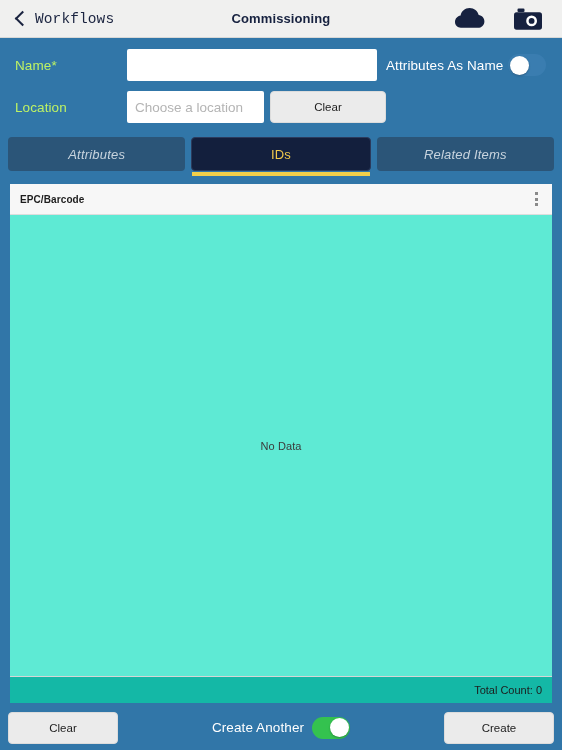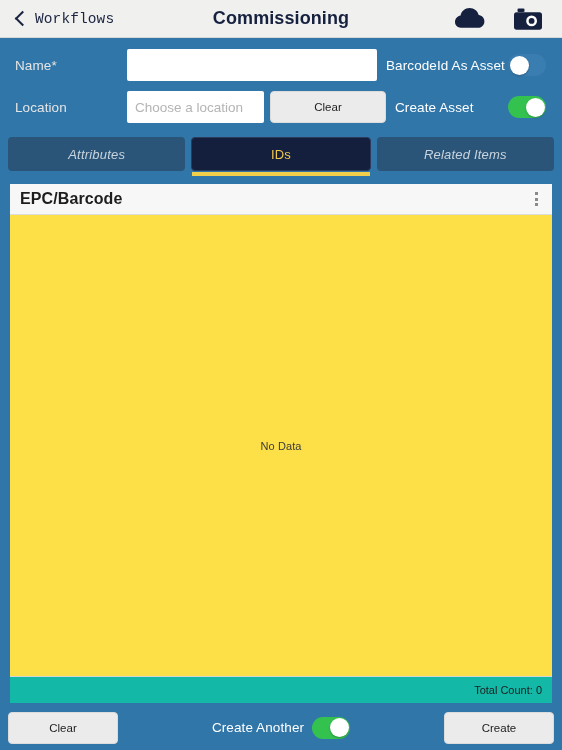--- a/index.html
+++ b/index.html
@@ -52,21 +52,21 @@
   }
   .nav-back-label {
     font-size: 14.5px;
     color: #1b2440;
     letter-spacing: .1px;
   }
   .nav-title {
     position: absolute;
     left: 0; right: 0;
     text-align: center;
-    font-size: 18px;
+    font-size: 13px;
     font-weight: bold;
     color: #16213f;
     letter-spacing: .1px;
     pointer-events: none;
   }
   .nav-icons {
     margin-left: auto;
     display: flex;
     align-items: center;
     gap: 29px;
@@ -83,21 +83,21 @@
     display: flex;
     align-items: center;
     height: 38px;
     margin-bottom: 4px;
   }
   .field-label {
     width: 127px;
     padding-left: 15px;
     box-sizing: border-box;
     font-size: 13.5px;
-    color: #e5e5e5;
+    color: #bef264;
     letter-spacing: .1px;
   }
   .text-input {
     background: #ffffff;
     border: none;
     border-radius: 2px;
     height: 32px;
     box-sizing: border-box;
     font-family: "Liberation Sans", sans-serif;
     font-size: 13.5px;
@@ -214,21 +214,21 @@
   .panel-header {
     height: 30px;
     background: #f7f7f7;
     border-bottom: 1px solid #dddddd;
     display: flex;
     align-items: center;
     padding: 0 6px 0 10px;
     flex: 0 0 auto;
   }
   .panel-title {
-    font-size: 16px;
+    font-size: 10px;
     font-weight: bold;
     color: #1d1d1d;
     letter-spacing: .1px;
   }
   .kebab {
     margin-left: auto;
     width: 20px;
     height: 22px;
     display: flex;
     flex-direction: column;
@@ -238,21 +238,21 @@
     cursor: pointer;
   }
   .kebab i {
     display: block;
     width: 3px;
     height: 3px;
     background: #8a8a8a;
   }
   .panel-body {
     flex: 1 1 auto;
-    background: #fde047;
+    background: #5eead4;
     display: flex;
     align-items: center;
     justify-content: center;
     min-height: 0;
   }
   .no-data {
     font-size: 11px;
     color: #3b3b3b;
     letter-spacing: .1px;
   }
@@ -332,37 +332,31 @@
       </span>
     </div>
   </div>
 
   <div class="form">
 
     <div class="form-row">
       <div class="field-label">Name*</div>
       <input class="text-input name-input" type="text" placeholder="" style="">
       <div class="right-ctl">
-        <span class="right-ctl-label">BarcodeId As Asset</span>
+        <span class="right-ctl-label">Attributes As Name</span>
         <span class="toggle off">
           <span class="knob"></span>
         </span>
       </div>
     </div>
 
     <div class="form-row">
       <div class="field-label">Location</div>
       <input class="text-input location-input" type="text" placeholder="Choose a location" style="">
       <button class="clear-inline-btn">Clear</button>
-      <div class="right-ctl">
-        <span class="right-ctl-label">Create Asset</span>
-        <span class="toggle on">
-          <span class="knob"></span>
-        </span>
-      </div>
     </div>
 
   </div>
 
   <div class="tabs">
     <div class="tab inactive">
       <span>Attributes</span>
     </div>
     <div class="tab active">
       <span>IDs</span>

